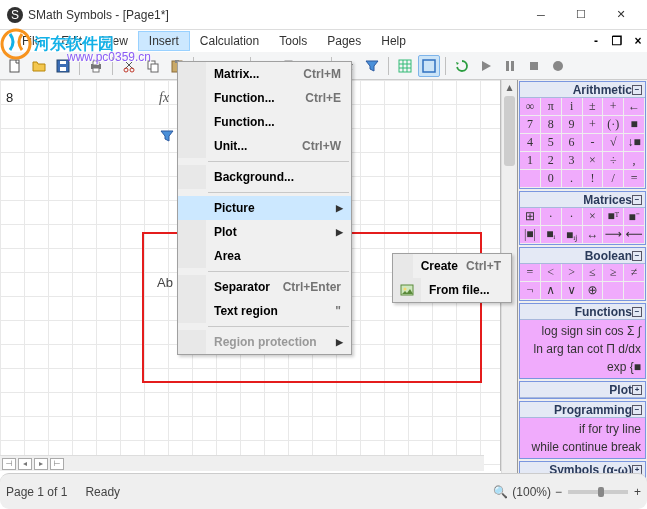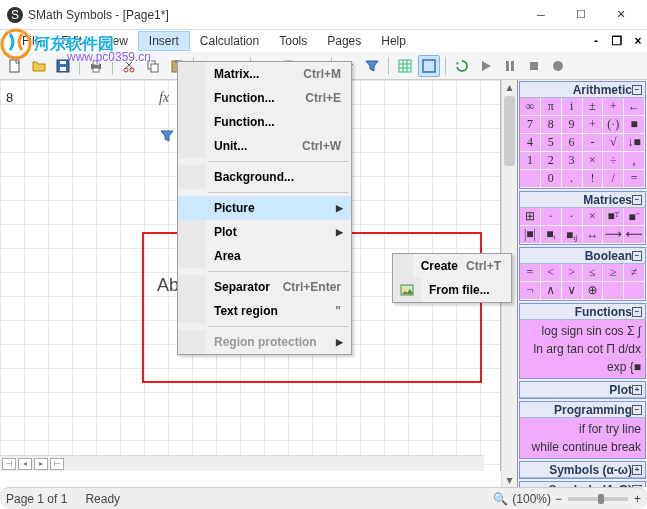--- a/index.html
+++ b/index.html
@@ -30,21 +30,21 @@
   
   .work { position: absolute; top: 80px; left: 0; right: 0; bottom: 22px; display: flex; }
   .canvas-wrap { flex: 1; position: relative; background: #fff; overflow: hidden; border-right: 1px solid #bbb; }
   .canvas { position: absolute; top: 0; left: 0; width: 100%; height: 100%;
     background-image: linear-gradient(#e8e8e8 1px, transparent 1px), linear-gradient(90deg, #e8e8e8 1px, transparent 1px);
     background-size: 24px 24px;
   }
   .canvas .num8 { position: absolute; left: 6px; top: 10px; font-size: 13px; color: #222; }
   .canvas .fx-label { position: absolute; left: 159px; top: 10px; font-family: 'Times New Roman', serif; font-style: italic; font-size: 14px; color: #555; }
   .canvas .funnel-icon { position: absolute; left: 159px; top: 48px; }
-  .canvas .ab-label { position: absolute; left: 157px; top: 195px; font-size: 18px; color: #444; }
+  .canvas .ab-label { position: absolute; left: 157px; top: 195px; font-size: 13px; color: #444; }
 
   .scroll-v { width: 16px; background: #efefef; border-left: 1px solid #ddd; position: relative; }
   .scroll-v .thumb { position: absolute; top: 16px; left: 2px; right: 2px; height: 70px; background: #cdcdcd; border-radius: 3px; }
   .scroll-h { position: absolute; left: 0; right: 16px; bottom: 0; height: 16px; background: #efefef; border-top: 1px solid #ddd; display: flex; align-items: center; }
   .scroll-h .tabbit { display: flex; gap: 2px; padding-left: 2px; }
   .scroll-h .tabbit div { width: 14px; height: 12px; border: 1px solid #aaa; background: #fff; font-size: 8px; display:flex; align-items:center; justify-content:center; color:#777;}
 
   .canvas-wrap { margin-bottom: 16px; }
 
   
@@ -69,21 +69,21 @@
   .menu-popup .m-row.hover { background: #cce8ff; }
   .menu-popup .m-row.hover .m-icon { background: #cce8ff; }
   .menu-popup .m-row.disabled { color: #999; }
 
   .red-box { position: absolute; left: 142px; top: 232px; width: 340px; height: 151px; border: 2.5px solid #e41c1c; z-index: 50; pointer-events: none; }
 
   .insert-menu { left: 177px; top: 61px; width: 175px; }
   .picture-submenu { left: 352px; top: 253px; width: 120px; margin-left: 40px; }
 
   
-  .statusbar { position: absolute; bottom: 0; left: 0; right: 0; height: 22px; background: #efefef; border-top: 1px solid #ccc; display: flex; align-items: center; padding: 0 6px; font-size: 11px; color: #444; border-radius: 9px; }
+  .statusbar { position: absolute; bottom: 0; left: 0; right: 0; height: 36px; background: #efefef; border-top: 1px solid #ccc; display: flex; align-items: center; padding: 0 6px; font-size: 11px; color: #444; border-radius: 9px; }
   .statusbar .sb-sec { padding-right: 18px; }
   .statusbar .sb-spacer { flex: 1; }
   .statusbar .zoom-slider { width: 60px; height: 4px; background: #ccc; position: relative; margin: 0 6px; }
   .statusbar .zoom-thumb { position: absolute; left: 50%; top: -3px; width: 6px; height: 10px; background: #888; border-radius: 2px; }
 
   
   .watermark { position: absolute; top: 28px; left: 0; z-index: 200; pointer-events: none; display: flex; align-items: center; }
   .watermark .wm-logo { width: 32px; height: 32px; border-radius: 50%; position: relative; }
   .watermark .wm-text { font-family: "SimHei","Microsoft YaHei"; font-size: 16px; font-weight: bold; color: #13b1e7; text-shadow: 1px 1px 0 #fff; margin-left: 2px; }
   .watermark .wm-url { position: absolute; top: 22px; left: 32px; font-size: 12px; font-weight: normal; color: #8b5cf6; text-shadow: 1px 1px 0 #fff; margin-left: 35px; }

